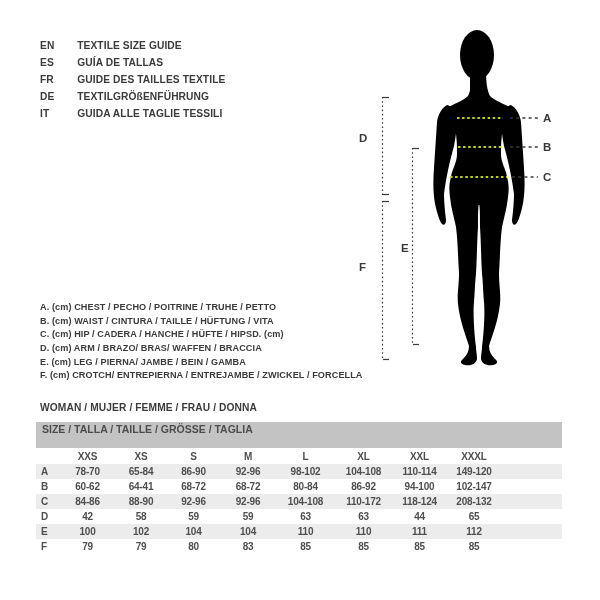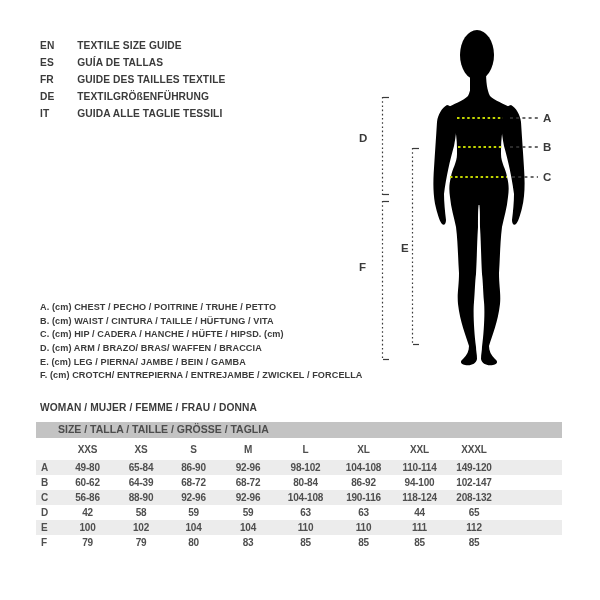--- a/index.html
+++ b/index.html
@@ -14,26 +14,26 @@
   .figure-wrap{position:absolute;left:330px;top:10px;width:260px;height:380px;}
   
   .measure-list{position:absolute;left:40px;top:300px;transform:scaleX(0.93);transform-origin:0 0;}
   .measure-row{height:13.7px;line-height:13.7px;font-size:9.8px;font-weight:700;
                letter-spacing:.1px;color:#3b3b3b;white-space:nowrap;}
   
   .woman-line{position:absolute;left:40px;top:401px;font-size:11px;font-weight:700;
               letter-spacing:.1px;color:#3b3b3b;transform:scaleX(0.93);transform-origin:0 0;white-space:nowrap;}
   
   .size-table-wrap{position:absolute;left:36px;top:422px;width:526px;}
-  .size-band{height:16px;line-height:14px;background:#c3c3c3;color:#4c4c4c;
-             font-size:10.5px;font-weight:700;padding-left:22px;letter-spacing:0;white-space:nowrap;}
+  .size-band{height:26px;line-height:14px;background:#c3c3c3;color:#4c4c4c;
+             font-size:10.5px;font-weight:700;padding-left:6px;letter-spacing:0;white-space:nowrap;}
   table.sizes{border-collapse:collapse;table-layout:fixed;width:526px;margin-top:1px;}
   table.sizes td,table.sizes th{padding:0;font-size:10px;font-weight:700;letter-spacing:-0.2px;
              color:#4f4f4f;text-align:center;height:15px;line-height:15px;overflow:hidden;}
-  table.sizes tr.head th{height:21px;font-weight:700;color:#4f4f4f;background:#fff;}
+  table.sizes tr.head th{height:15px;font-weight:700;color:#4f4f4f;background:#fff;}
   table.sizes tr.stripe{background:#ececec;}
   table.sizes td.rowlabel{text-align:left;padding-left:5px;}
 </style>
 </head>
 <body>
 
 <div class="page">
 
   <div class="lang-list">
     <div class="lang-row">
@@ -183,50 +183,50 @@
         <th>S</th>
         <th>M</th>
         <th>L</th>
         <th>XL</th>
         <th>XXL</th>
         <th>XXXL</th>
         <th></th>
       </tr>
       <tr class="stripe">
         <td class="rowlabel">A</td>
-        <td>49-80</td>
+        <td>78-70</td>
         <td>65-84</td>
         <td>86-90</td>
         <td>92-96</td>
         <td>98-102</td>
         <td>104-108</td>
         <td>110-114</td>
         <td>149-120</td>
         <td></td>
       </tr>
       <tr>
         <td class="rowlabel">B</td>
         <td>60-62</td>
-        <td>64-39</td>
+        <td>64-41</td>
         <td>68-72</td>
         <td>68-72</td>
         <td>80-84</td>
         <td>86-92</td>
         <td>94-100</td>
         <td>102-147</td>
         <td></td>
       </tr>
       <tr class="stripe">
         <td class="rowlabel">C</td>
-        <td>56-86</td>
+        <td>84-86</td>
         <td>88-90</td>
         <td>92-96</td>
         <td>92-96</td>
         <td>104-108</td>
-        <td>190-116</td>
+        <td>110-172</td>
         <td>118-124</td>
         <td>208-132</td>
         <td></td>
       </tr>
       <tr>
         <td class="rowlabel">D</td>
         <td>42</td>
         <td>58</td>
         <td>59</td>
         <td>59</td>

